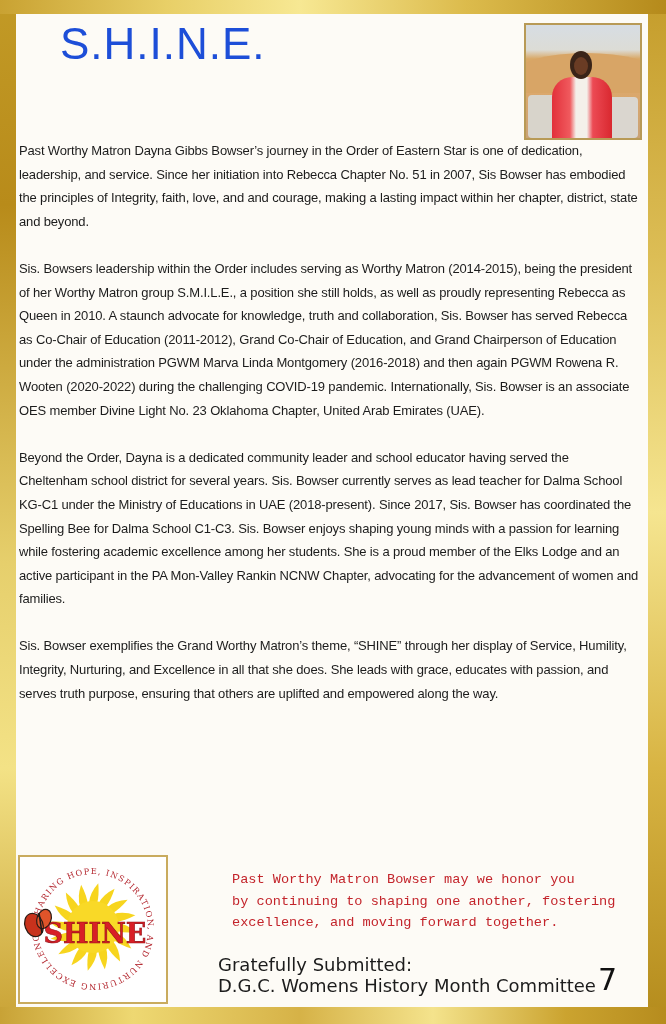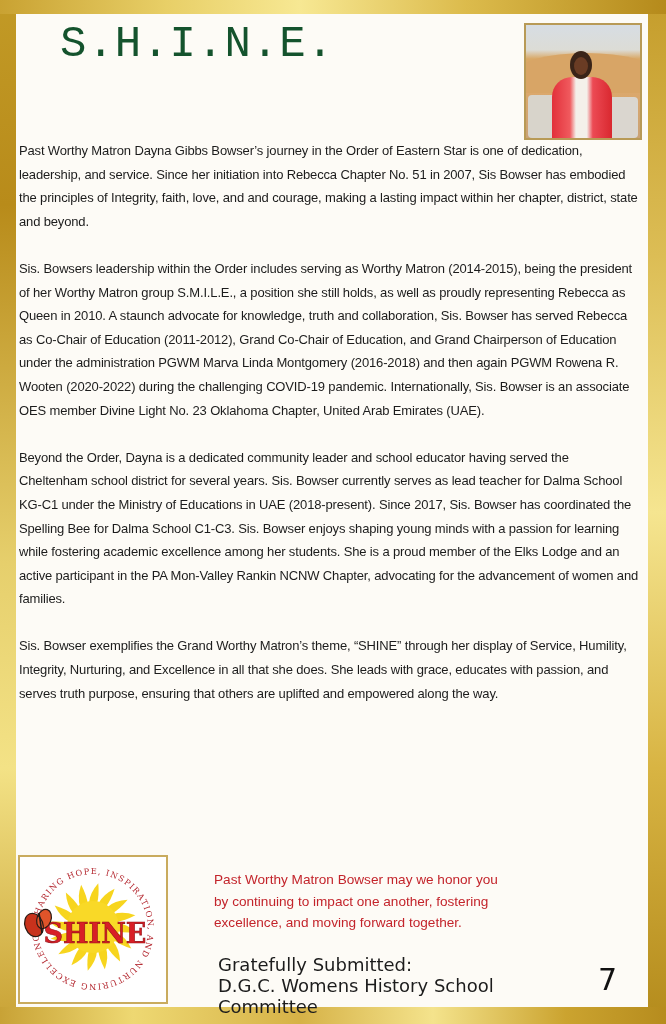--- a/index.html
+++ b/index.html
@@ -24,22 +24,22 @@
   .frame-bottom {
     position: absolute; left: 0; bottom: 0; width: 666px; height: 17px;
     background: linear-gradient(90deg, #c8a236 0%, #eed872 20%, #d6b247 45%, #f4e38c 65%, #cba32f 85%, #b68c1e 100%);
   }
   .page {
     position: absolute; left: 16px; top: 14px; width: 632px; height: 993px;
     background: #fdfbf6;
   }
   .title-shine {
     position: absolute; left: 44px; top: 4px;
-    font-family: Liberation Mono, monospace;
-    font-size: 44px; color: #14532d; letter-spacing: 1px;
+    font-family: Liberation Sans, sans-serif;
+    font-size: 44px; color: #1d4ed8; letter-spacing: 1px;
     line-height: 52px;
   }
   .title-sub {
     position: absolute; left: 6px; top: 60px;
     font-family: "DejaVu Serif", serif; font-style: italic;
     font-size: 42px; color: #151515; line-height: 54px;
     letter-spacing: 1px;
   }
   .photo {
     position: absolute; left: 508px; top: 9px; width: 114px; height: 113px;
@@ -78,22 +78,22 @@
     font-size: 13px; line-height: 23.6px; color: #1c1c1c;
     letter-spacing: -0.15px;
   }
   .body-text p { margin: 0 0 23.6px 0; }
   .logo-box {
     position: absolute; left: 2px; top: 841px; width: 150px; height: 149px;
     background: #ffffff; border: 2px solid #c9ab5e; box-sizing: border-box;
   }
   .logo-box svg { display: block; }
   .closing {
-    position: absolute; left: 198px; top: 855px; width: 380px;
-    font-family: Liberation Sans, sans-serif;
+    position: absolute; left: 216px; top: 855px; width: 380px;
+    font-family: Liberation Mono, monospace;
     font-size: 13.6px; line-height: 21.5px; color: #c3242b;
   }
   .closing div { white-space: nowrap; }
   .submitted {
     position: absolute; left: 202px; top: 940px; width: 380px;
     font-family: "DejaVu Sans", sans-serif;
     font-size: 18px; line-height: 21px; color: #1c1c1c;
   }
   .page-number {
     position: absolute; left: 582px; top: 948px;
@@ -162,23 +162,23 @@
         <ellipse cx="24" cy="62" rx="7" ry="10" fill="#e0542a" transform="rotate(20 24 62)"></ellipse>
         <ellipse cx="14" cy="68" rx="9" ry="12" fill="none" stroke="#2a1a14" stroke-width="1.2" transform="rotate(-20 14 68)"></ellipse>
         <ellipse cx="24" cy="62" rx="7" ry="10" fill="none" stroke="#2a1a14" stroke-width="1.2" transform="rotate(20 24 62)"></ellipse>
         <line x1="19" y1="56" x2="22" y2="76" stroke="#1a1a1a" stroke-width="1.6"></line>
       </g>
     </svg>
   </div>
 
   <div class="closing">
     <div>Past Worthy Matron Bowser may we honor you</div>
-    <div>by continuing to impact one another, fostering</div>
+    <div>by continuing to shaping one another, fostering</div>
     <div>excellence, and moving forward together.</div>
   </div>
 
   <div class="submitted">
     <div>Gratefully Submitted:</div>
-    <div>D.G.C. Womens History School Committee</div>
+    <div>D.G.C. Womens History Month Committee</div>
   </div>
 
   <div class="page-number">7</div>
 </div>
 
 </body></html>

